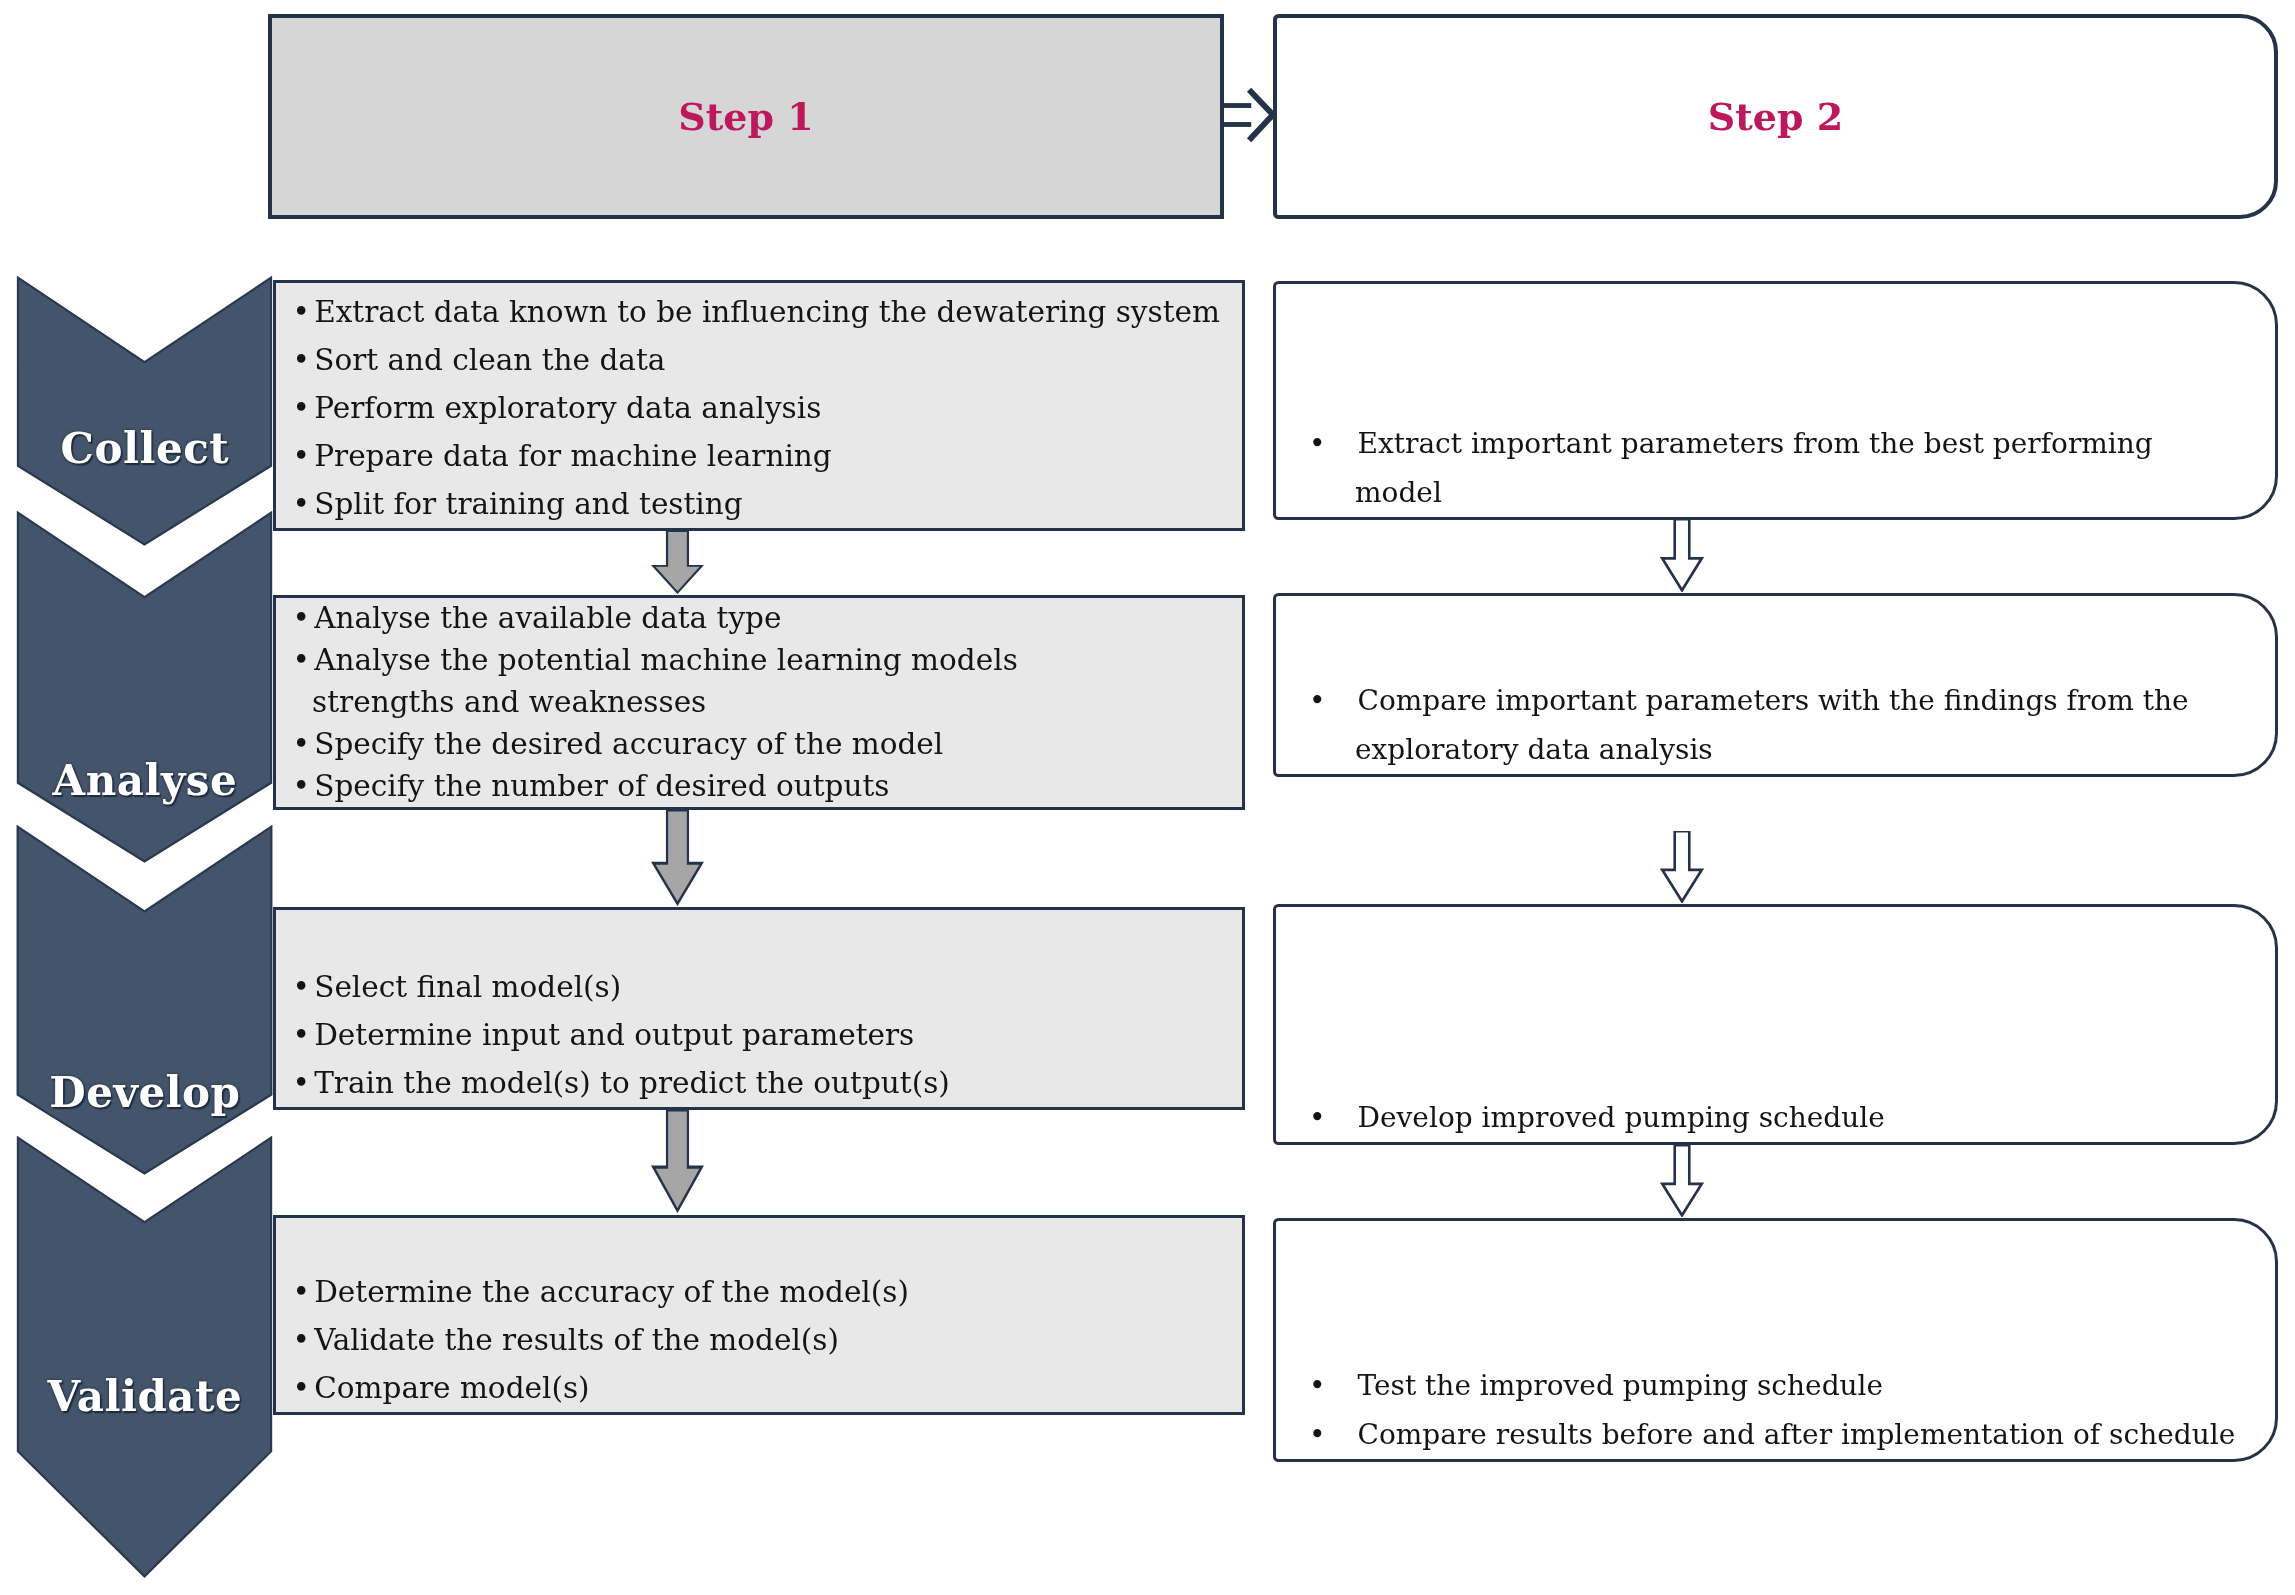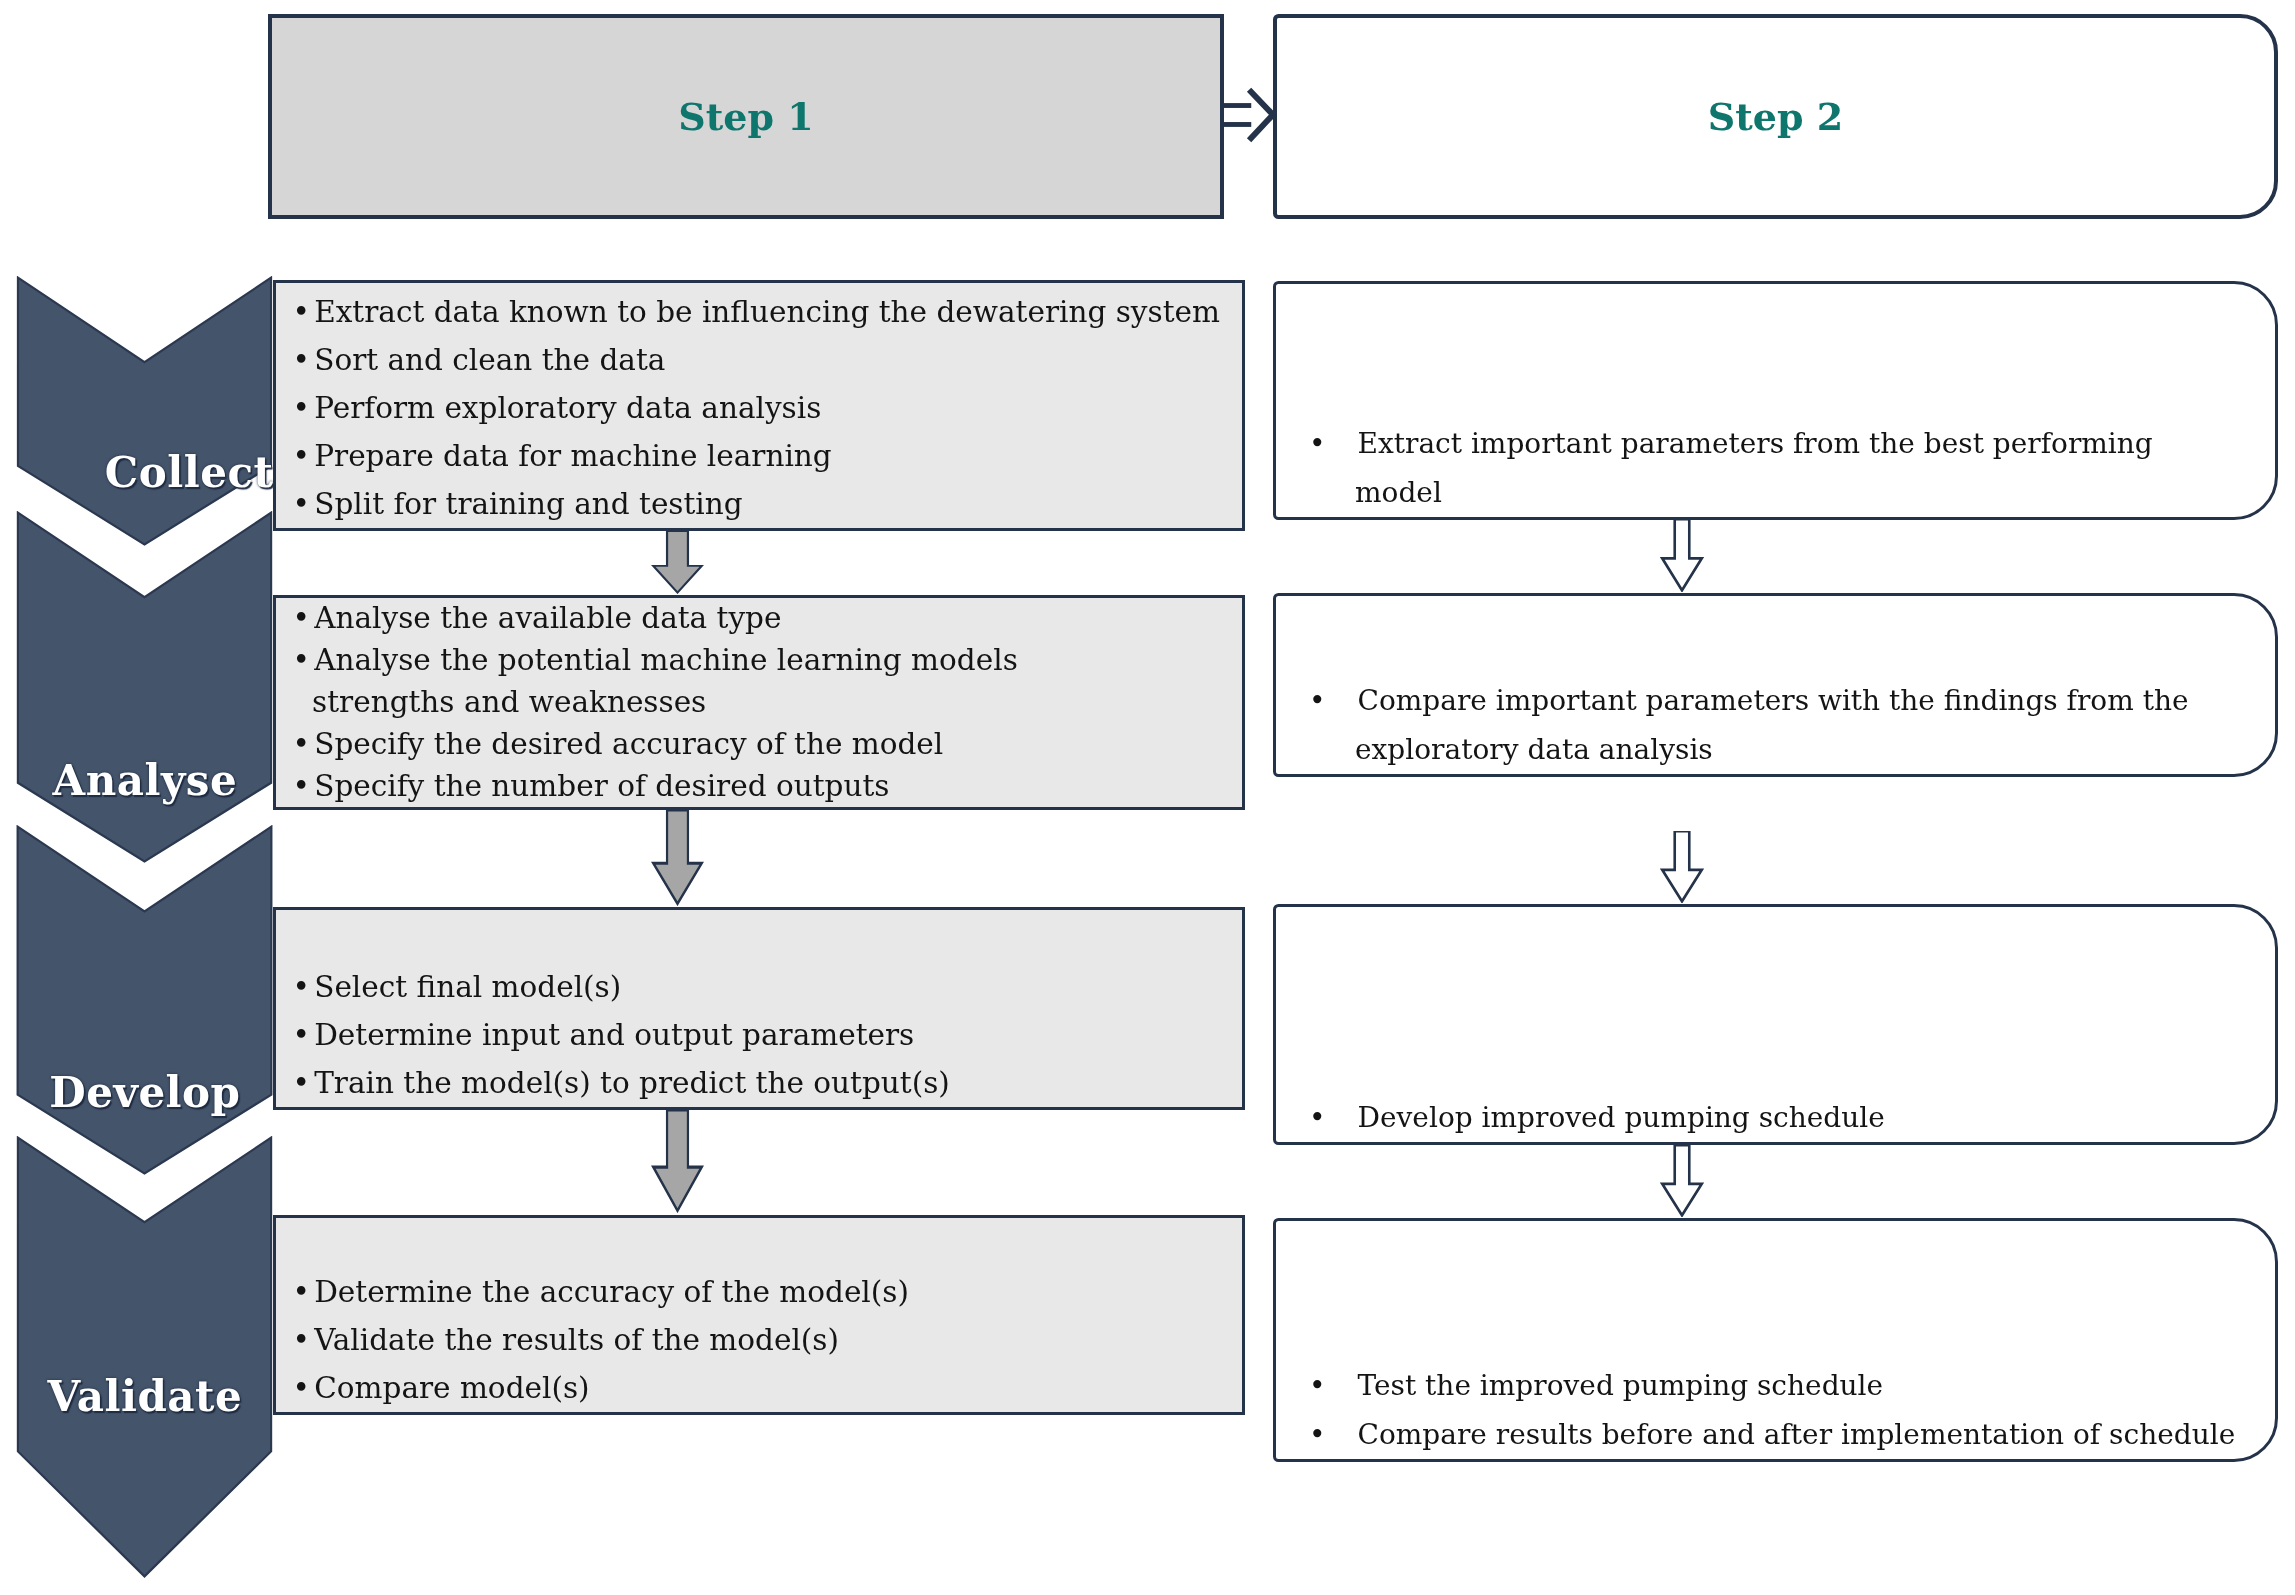--- a/index.html
+++ b/index.html
@@ -17,21 +17,21 @@
   .canvas{
     position:relative;width:2295px;height:1595px;background:#fff;overflow:hidden;
     font-family:"DejaVu Serif","Liberation Serif",serif;color:var(--bullet-text);
   }
   .abs{position:absolute;box-sizing:border-box;}
 
   
   .hdr{
     border:4.4px solid var(--box-border);
     display:flex;align-items:center;justify-content:center;
-    font-size:38px;font-weight:bold;color:#0f766e;
+    font-size:38px;font-weight:bold;color:#be185d;
   }
   .hdr-step1{left:268px;top:13.7px;width:956px;height:205px;background:var(--step1-header-fill);}
   .hdr-step2{left:1273px;top:13.7px;width:1005px;height:205px;background:var(--step2-box-fill);
     border-radius:5.5px 38px 38px 5.5px;}
 
   
   .box{
     border:3.8px solid var(--box-border);
     display:flex;flex-direction:column;justify-content:flex-end;
   }
@@ -86,21 +86,21 @@
   <svg class="abs chevron" style="left:16.4px;top:511px;" width="257" height="352" viewBox="0 0 470 645">
     <polygon points="3,3 235,158 467,3 467,498 235,642 3,498"></polygon>
   </svg>
   <svg class="abs chevron" style="left:16.4px;top:825px;" width="257" height="350" viewBox="0 0 470 640">
     <polygon points="3,3 235,158 467,3 467,493 235,637 3,493"></polygon>
   </svg>
   <svg class="abs chevron" style="left:16.4px;top:1136px;" width="257" height="442" viewBox="0 0 470 810">
     <polygon points="3,3 235,158 467,3 467,578 235,807 3,578"></polygon>
   </svg>
 
-  <div class="abs phase-label" style="top:448px;text-align:right;">Collect</div>
+  <div class="abs phase-label" style="top:424px;">Collect</div>
   <div class="abs phase-label" style="top:756px;">Analyse</div>
   <div class="abs phase-label" style="top:1068px;">Develop</div>
   <div class="abs phase-label" style="top:1372px;">Validate</div>
 
   <div class="abs box s1box" style="top:280px;height:251px;">
     <ul class="blist">
       <li>Extract data known to be influencing the dewatering system</li>
       <li>Sort and clean the data</li>
       <li>Perform exploratory data analysis</li>
       <li>Prepare data for machine learning</li>

